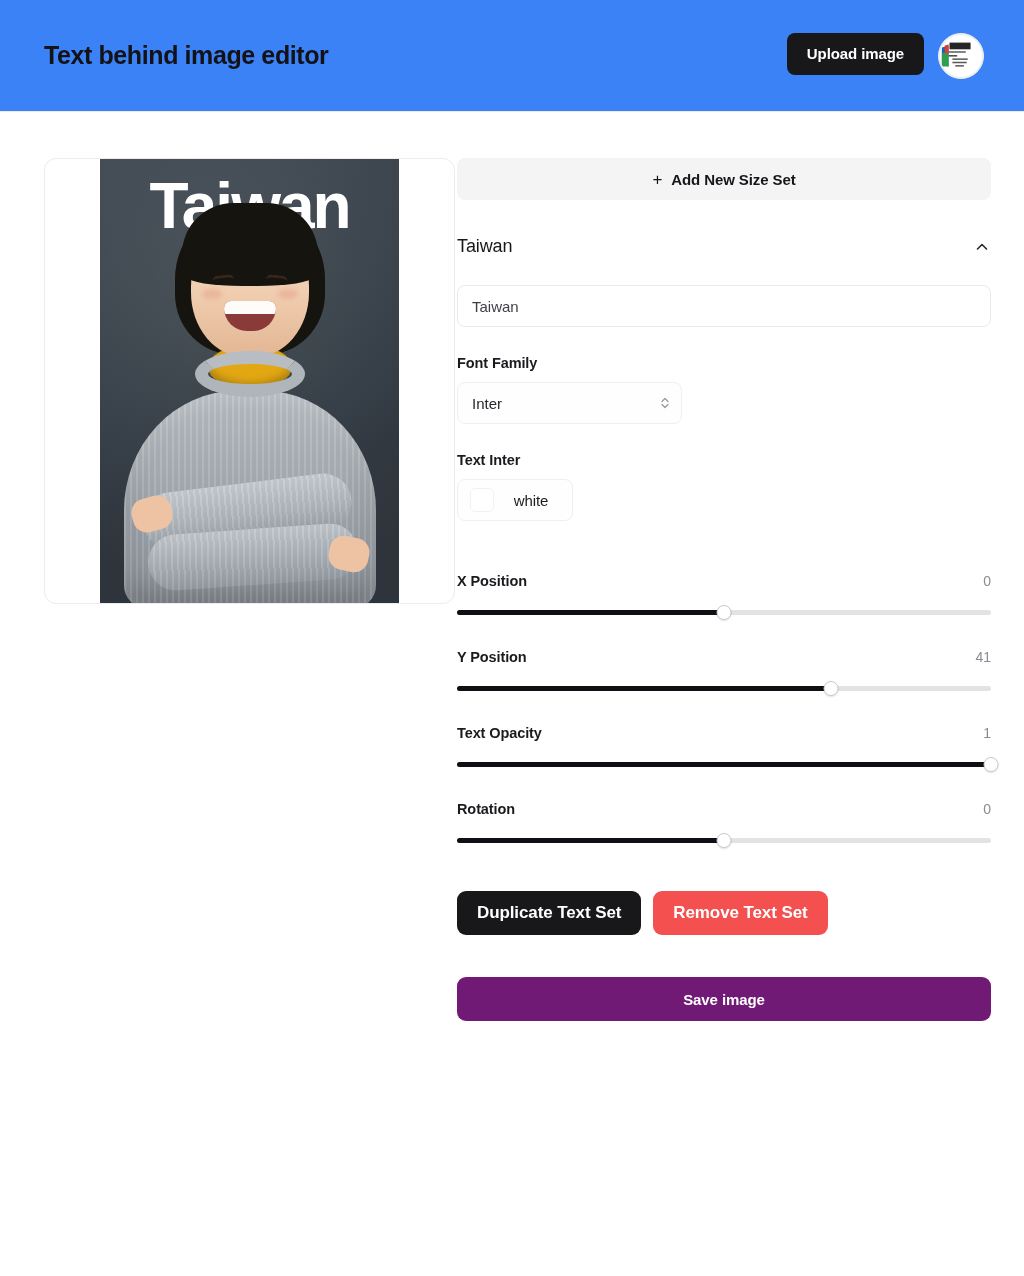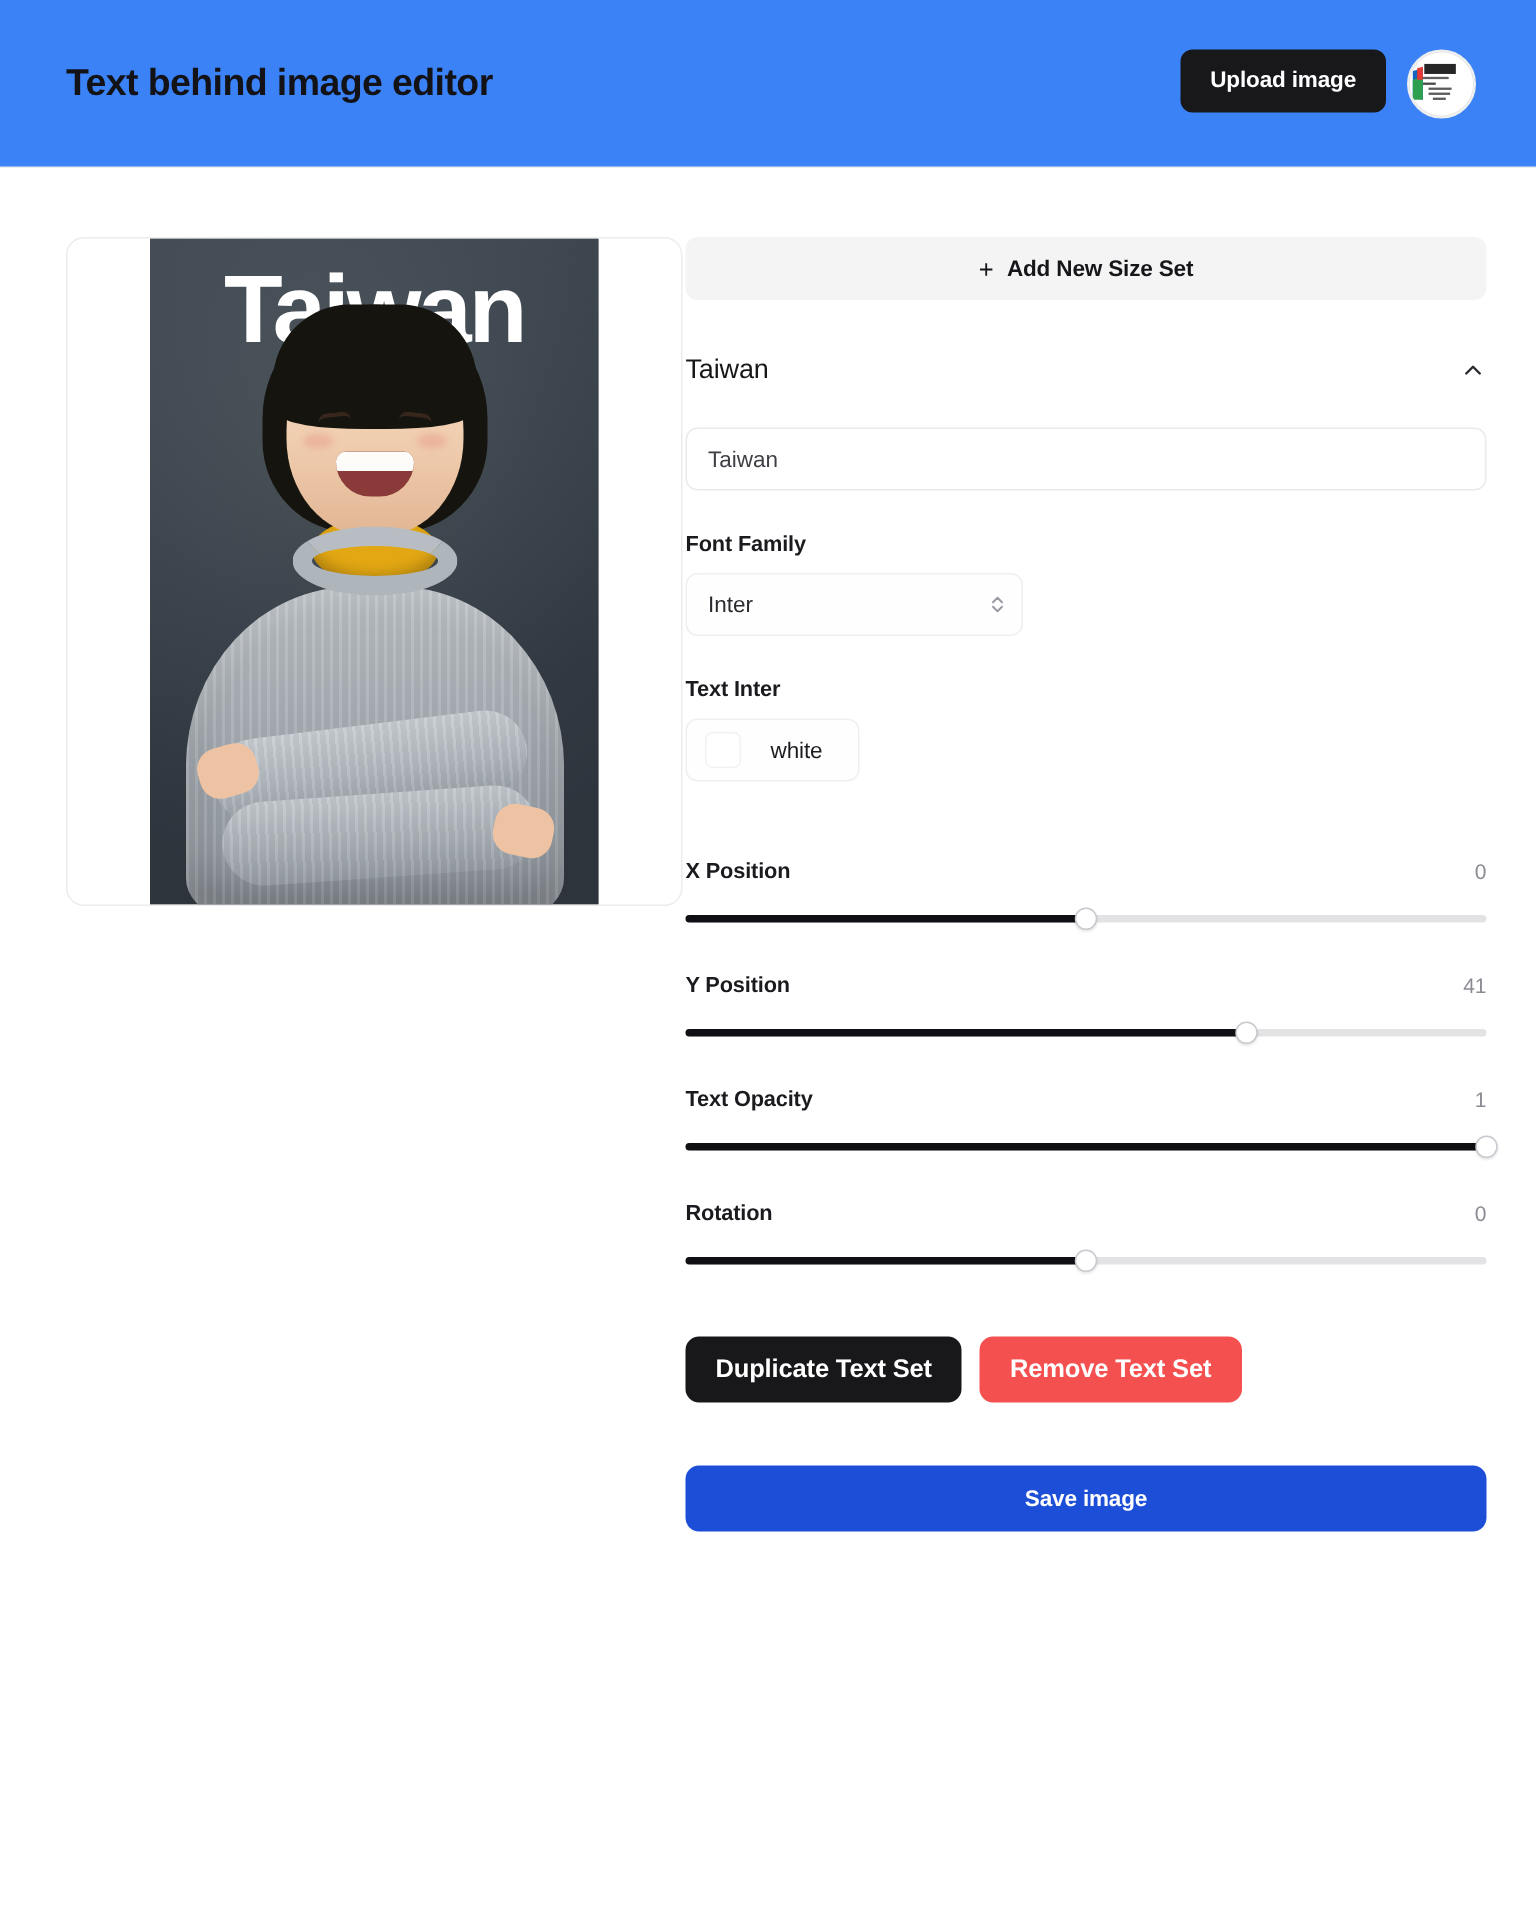--- a/index.html
+++ b/index.html
@@ -498,21 +498,21 @@
   }
   .btn-dark { background: #18181b; color: #fff; }
   .btn-danger { background: #f4504f; color: #fff; }
 
   .save-btn {
     margin-top: 42px;
     width: 100%;
     height: 44px;
     border: none;
     border-radius: 9px;
-    background: #1d4ed8;
+    background: #701a75;
     color: #fff;
     font-size: 15px;
     font-weight: 700;
     cursor: pointer;
     font-family: "Liberation Sans", sans-serif;
     letter-spacing: -0.1px;
   }
 </style>
 </head>
 <body>

